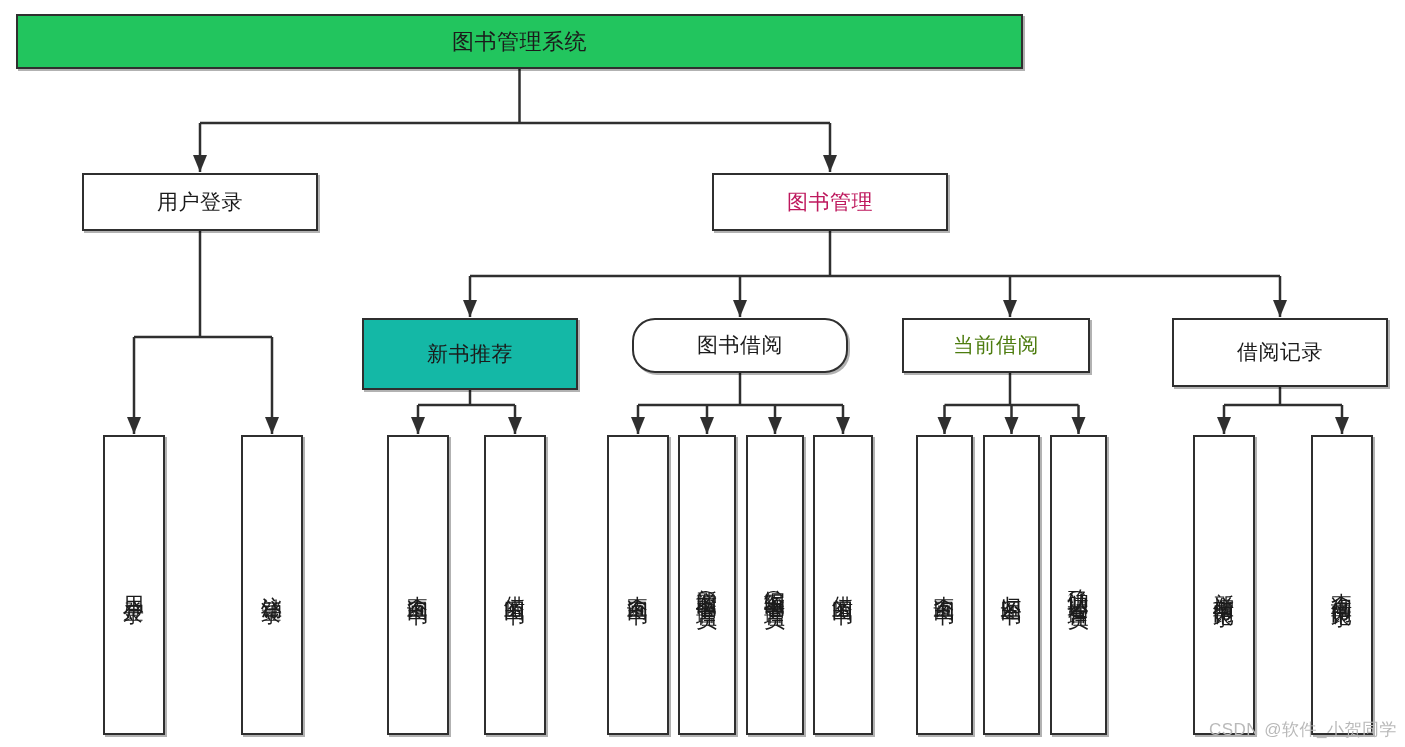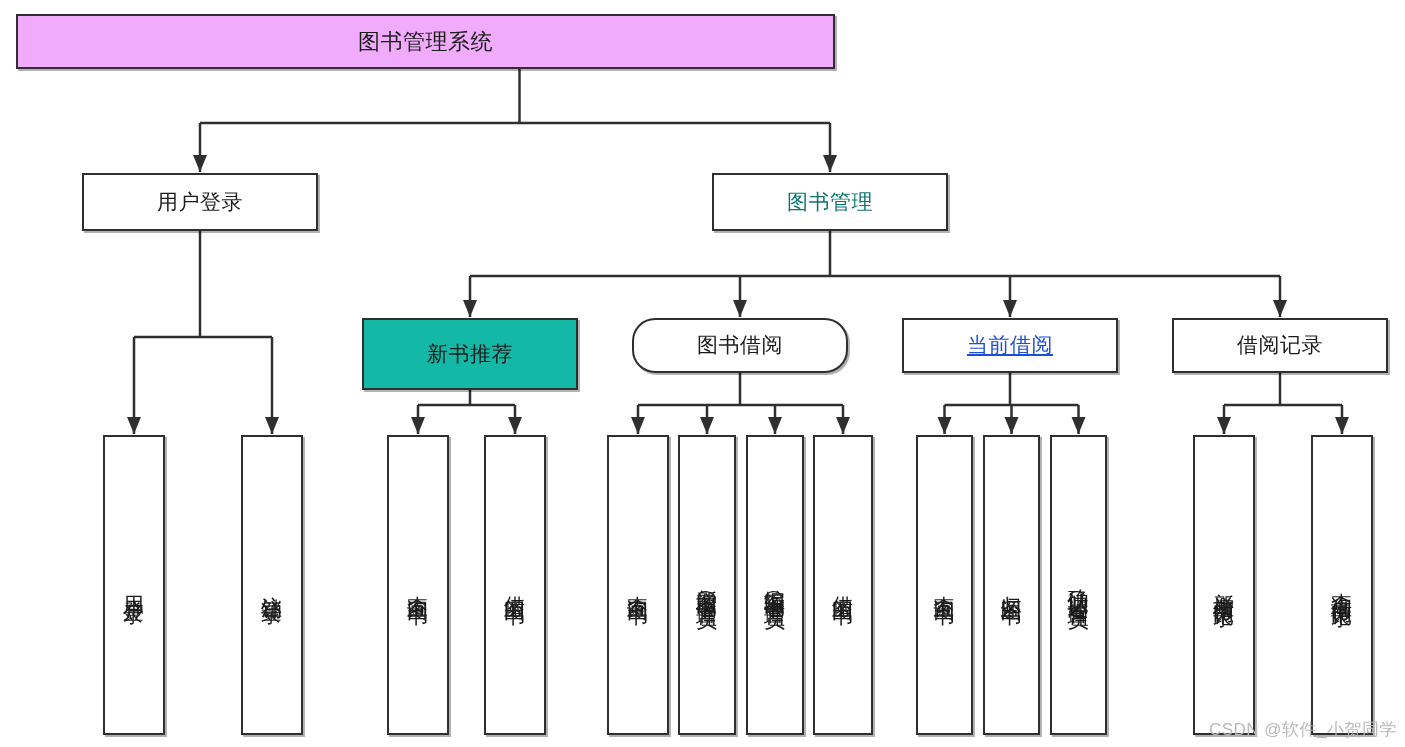--- a/index.html
+++ b/index.html
@@ -120,39 +120,39 @@
       <line x1="1078.5" y1="405" x2="1078.5" y2="434" stroke="#2f2f2f" stroke-width="2.5"></line>
       <polygon points="1071.5,417 1085.5,417 1078.5,434" fill="#2f2f2f"></polygon>
       <line x1="1280" y1="373" x2="1280" y2="405" stroke="#2f2f2f" stroke-width="2.5"></line>
       <line x1="1224" y1="405" x2="1342" y2="405" stroke="#2f2f2f" stroke-width="2.5"></line>
       <line x1="1224" y1="405" x2="1224" y2="434" stroke="#2f2f2f" stroke-width="2.5"></line>
       <polygon points="1217,417 1231,417 1224,434" fill="#2f2f2f"></polygon>
       <line x1="1342" y1="405" x2="1342" y2="434" stroke="#2f2f2f" stroke-width="2.5"></line>
       <polygon points="1335,417 1349,417 1342,434" fill="#2f2f2f"></polygon>
     </svg>
   <div id="nodes">
-      <div class="node horiz root" style="left: 16px; top: 14px; width: 819px; height: 55px; border-color: rgb(47, 47, 47); background: #f0abfc; color: rgb(27, 27, 27);">
+      <div class="node horiz root" style="left: 16px; top: 14px; width: 1007px; height: 55px; border-color: rgb(47, 47, 47); background: #22c55e; color: rgb(27, 27, 27);">
         <span class="label">图书管理系统</span>
       </div>
       <div class="node horiz" style="left: 82px; top: 173px; width: 236px; height: 58px; border-color: rgb(47, 47, 47); background: rgb(255, 255, 255); color: rgb(27, 27, 27);">
         <span class="label">用户登录</span>
       </div>
-      <div class="node horiz" style="left: 712px; top: 173px; width: 236px; height: 58px; border-color: rgb(47, 47, 47); background: rgb(255, 255, 255); color: #0f766e;">
+      <div class="node horiz" style="left: 712px; top: 173px; width: 236px; height: 58px; border-color: rgb(47, 47, 47); background: rgb(255, 255, 255); color: #be185d;">
         <span class="label">图书管理</span>
       </div>
       <div class="node horiz" style="left: 362px; top: 318px; width: 216px; height: 72px; border-color: rgb(47, 47, 47); background: #14b8a6; color: rgb(27, 27, 27);">
         <span class="label">新书推荐</span>
       </div>
       <div class="node horiz" style="left: 632px; top: 318px; width: 216px; height: 55px; border-color: rgb(47, 47, 47); background: rgb(255, 255, 255); color: rgb(27, 27, 27); border-radius: 23px;">
         <span class="label">图书借阅</span>
       </div>
-      <div class="node horiz" style="left: 902px; top: 318px; width: 216px; height: 55px; border-color: rgb(47, 47, 47); background: rgb(255, 255, 255); color: #1d4ed8; text-decoration: underline;">
+      <div class="node horiz" style="left: 902px; top: 318px; width: 188px; height: 55px; border-color: rgb(47, 47, 47); background: rgb(255, 255, 255); color: #4d7c0f;">
         <span class="label">当前借阅</span>
       </div>
-      <div class="node horiz" style="left: 1172px; top: 318px; width: 216px; height: 55px; border-color: rgb(47, 47, 47); background: rgb(255, 255, 255); color: rgb(27, 27, 27);">
+      <div class="node horiz" style="left: 1172px; top: 318px; width: 216px; height: 69px; border-color: rgb(47, 47, 47); background: rgb(255, 255, 255); color: rgb(27, 27, 27);">
         <span class="label">借阅记录</span>
       </div>
       <div class="node vert" style="left: 103px; top: 435px; width: 62px; height: 300px; border-color: rgb(47, 47, 47); background: rgb(255, 255, 255); color: rgb(27, 27, 27);">
         <span class="label">用户登录</span>
       </div>
       <div class="node vert" style="left: 241px; top: 435px; width: 62px; height: 300px; border-color: rgb(47, 47, 47); background: rgb(255, 255, 255); color: rgb(27, 27, 27);">
         <span class="label">注销登录</span>
       </div>
       <div class="node vert" style="left: 387px; top: 435px; width: 62px; height: 300px; border-color: rgb(47, 47, 47); background: rgb(255, 255, 255); color: rgb(27, 27, 27);">
         <span class="label">查询图书</span>

